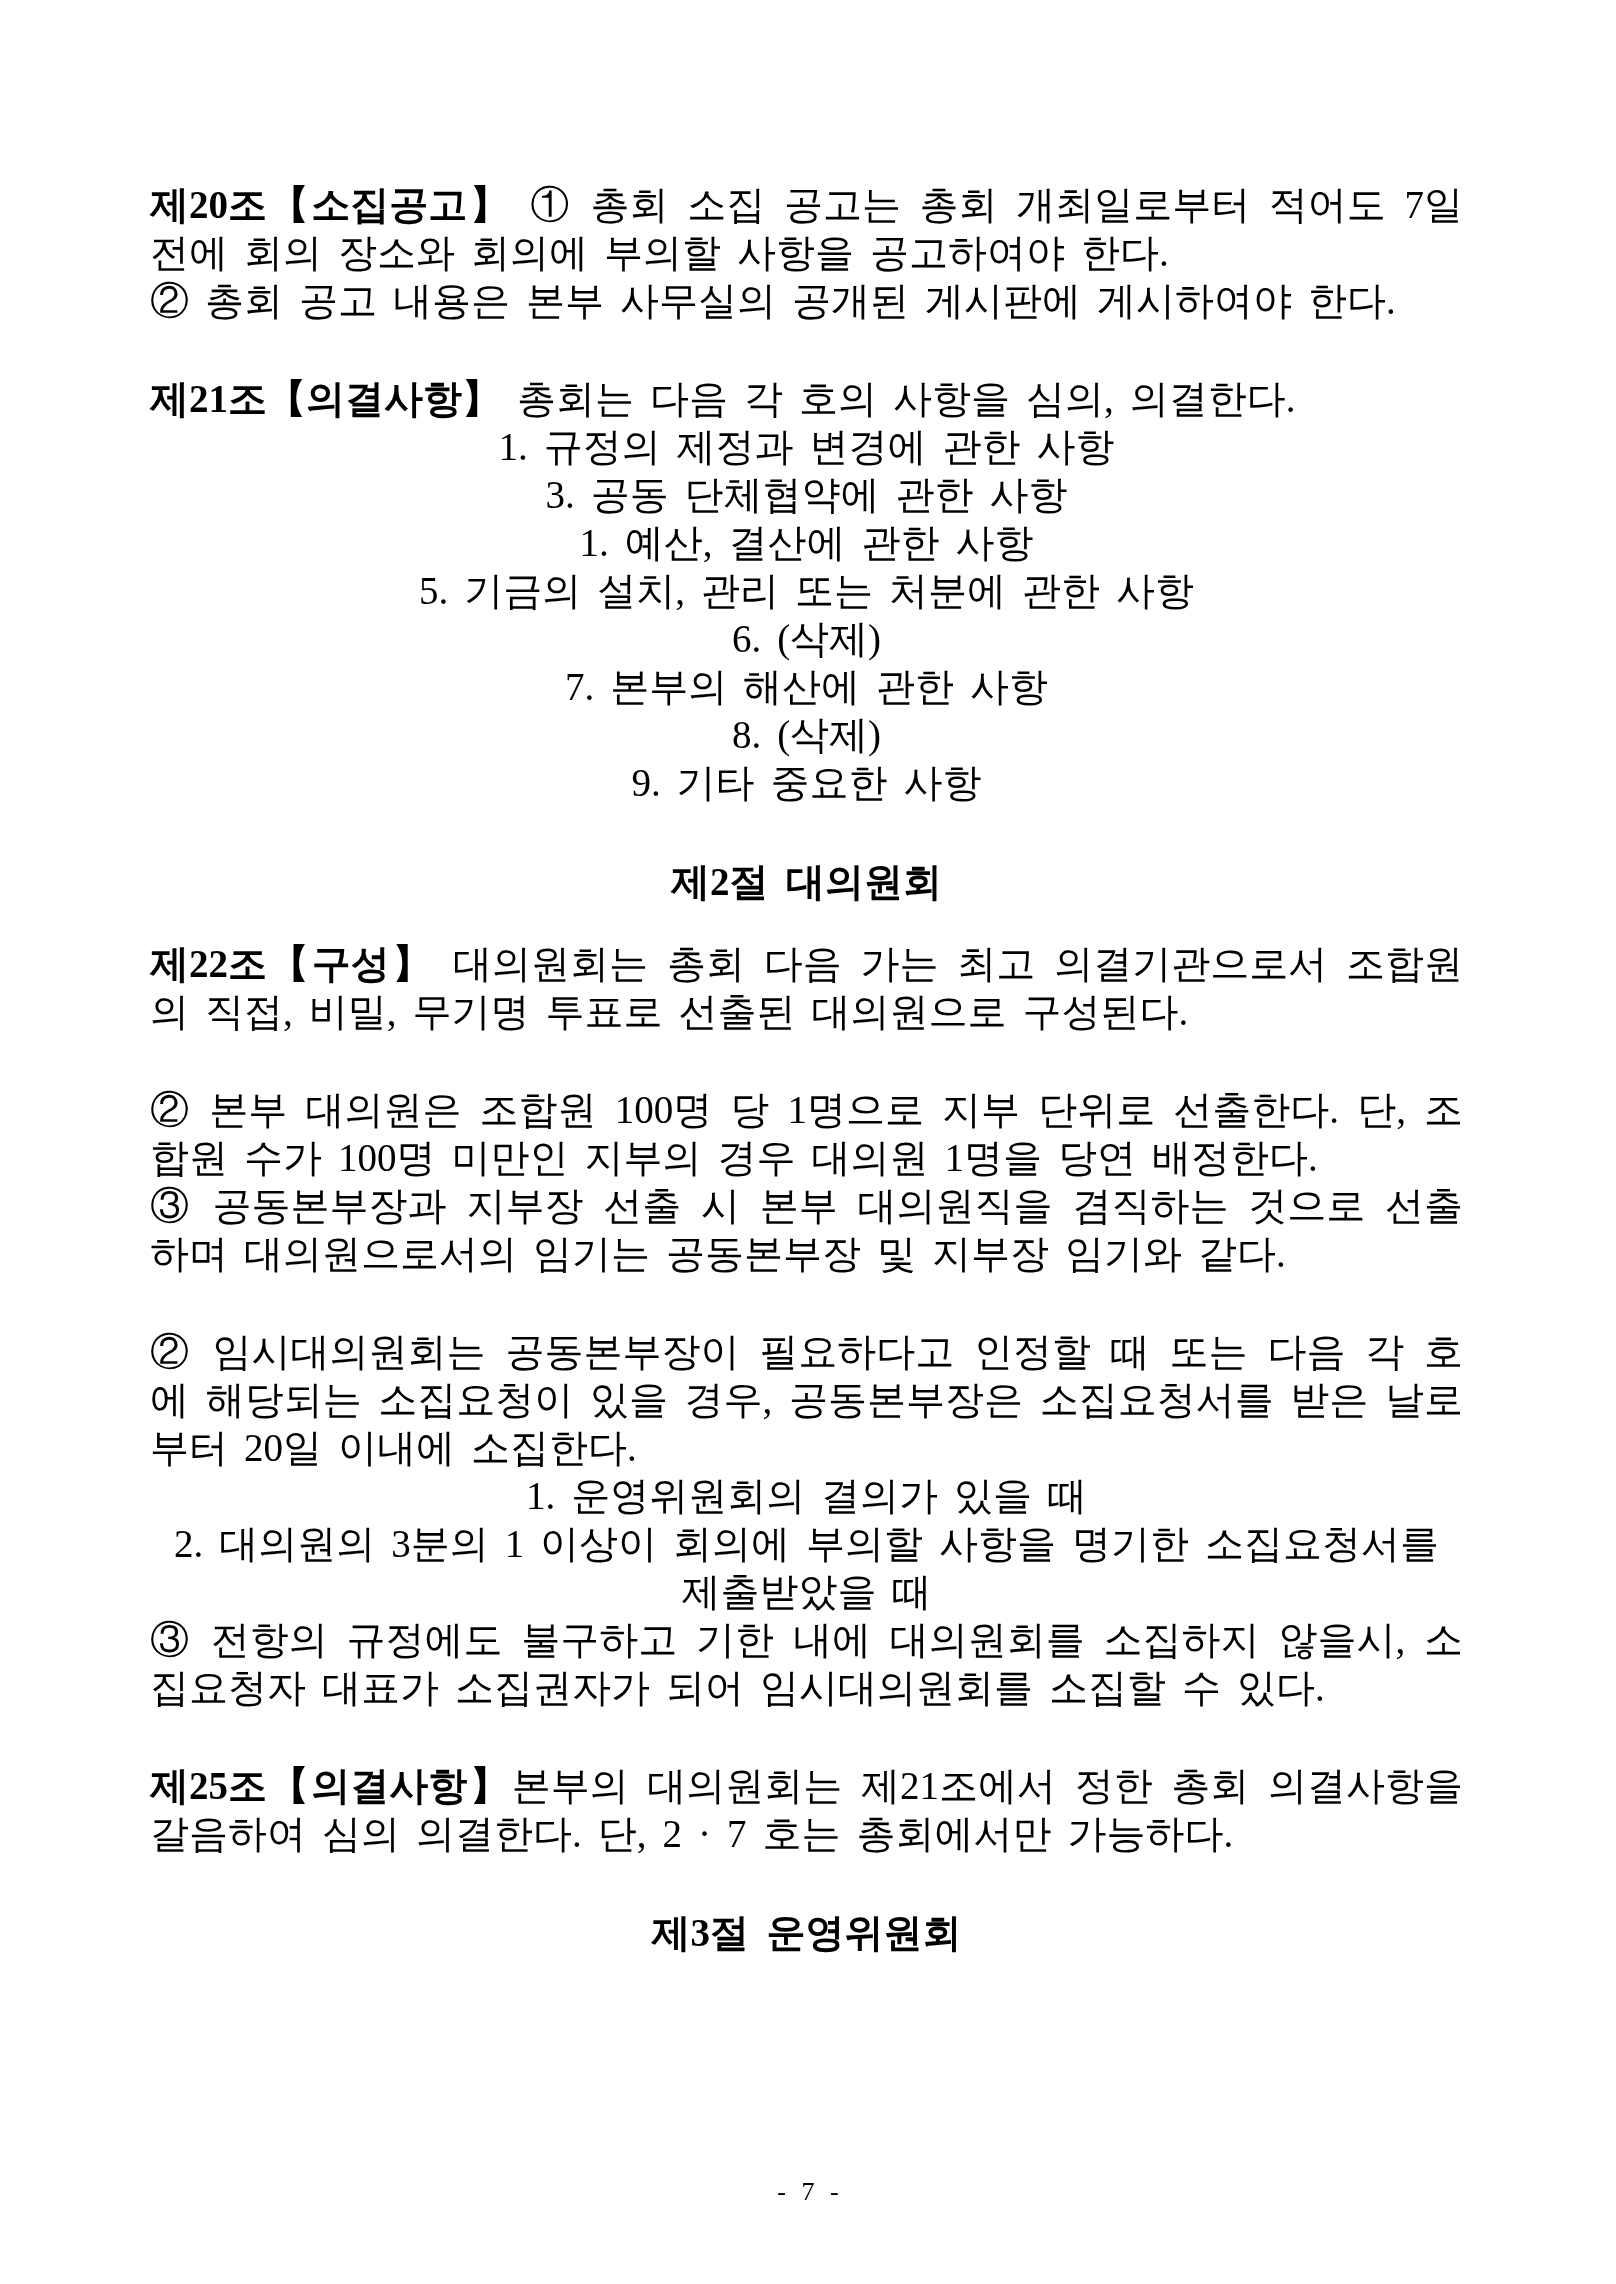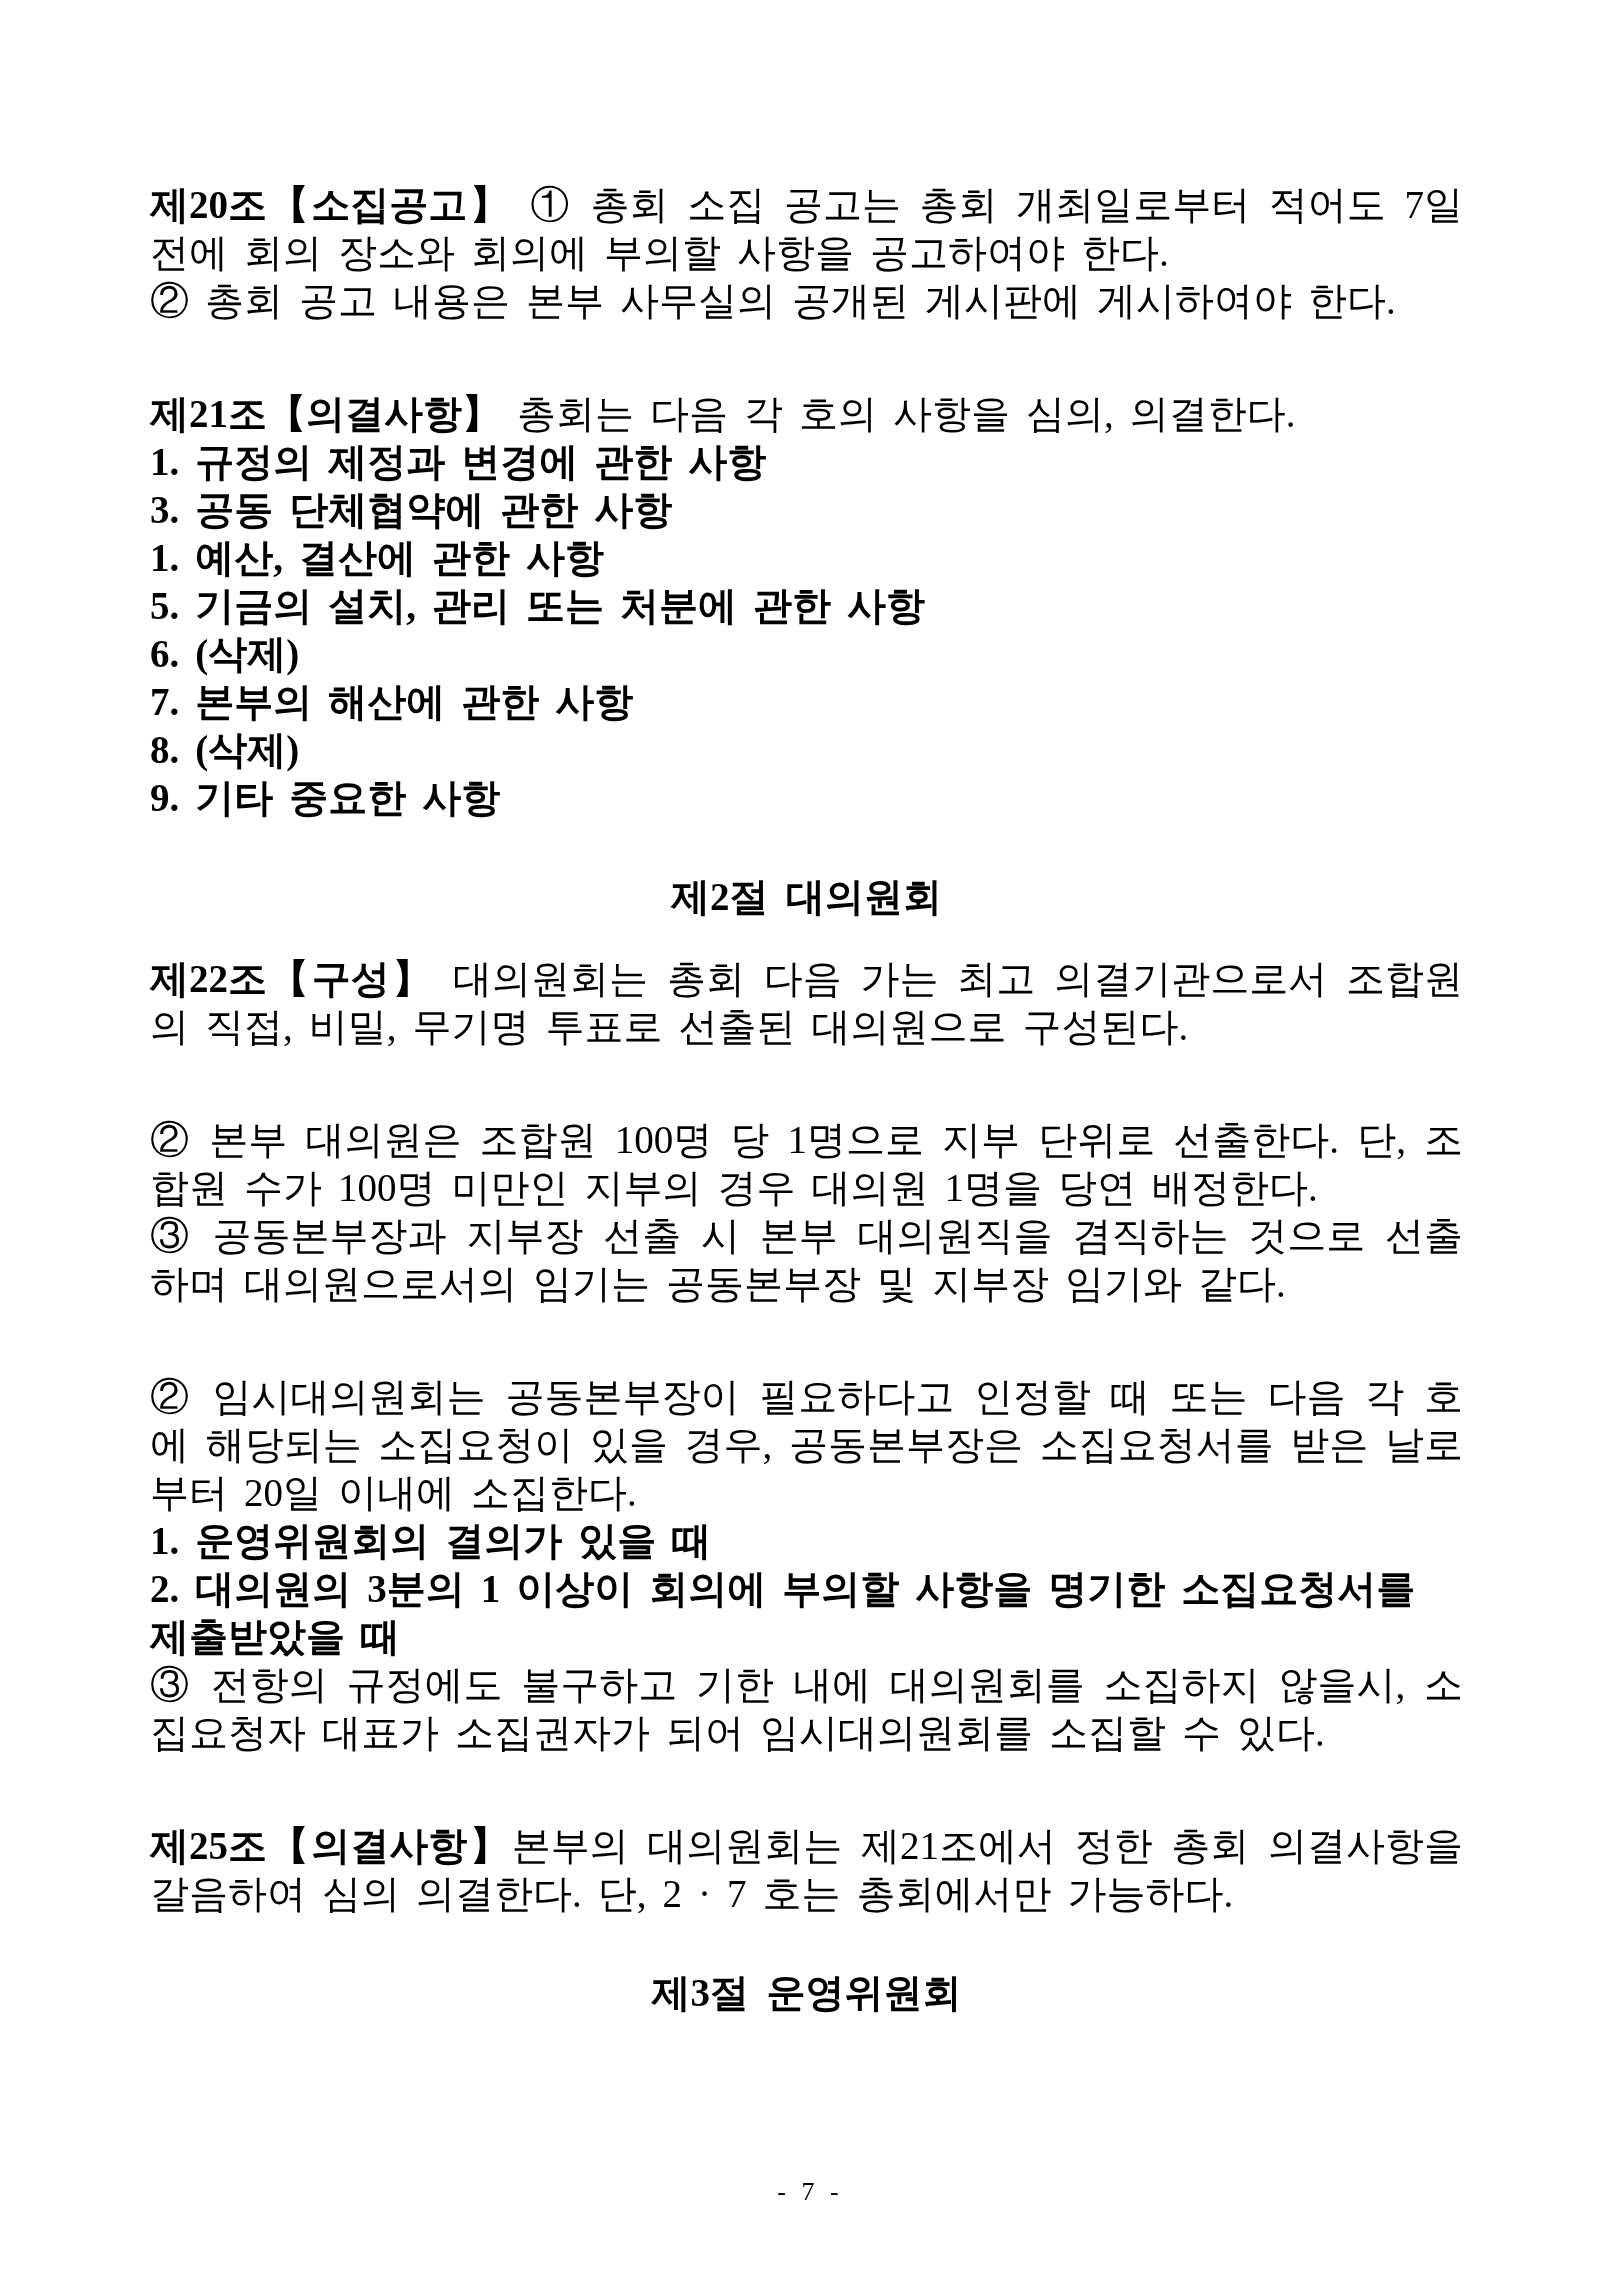--- a/index.html
+++ b/index.html
@@ -18,30 +18,30 @@
     background: #ffffff;
     overflow: hidden;
   }
   .content {
     position: absolute;
     left: 150px;
     top: 181px;
     width: 1313px;
   }
   .article { margin: 0; }
-  .article + .article { margin-top: 65px; }
+  .article + .article { margin-top: 50px; }
   .section-heading + .article { margin-top: 22px; }
   .clause, .item {
     margin: 0;
     font-size: 39px;
     line-height: 48px;
     text-align: justify;
     word-spacing: 0.16em;
   }
-  .item { text-align: left; font-weight: bold; }
+  .item { text-align: center; }
   .label { font-weight: bold; }
   .section-heading {
     margin: 39px 0 0 0;
     font-size: 39px;
     line-height: 72px;
     font-weight: bold;
     text-align: center;
     word-spacing: 0.2em;
   }
   .page-footer {

